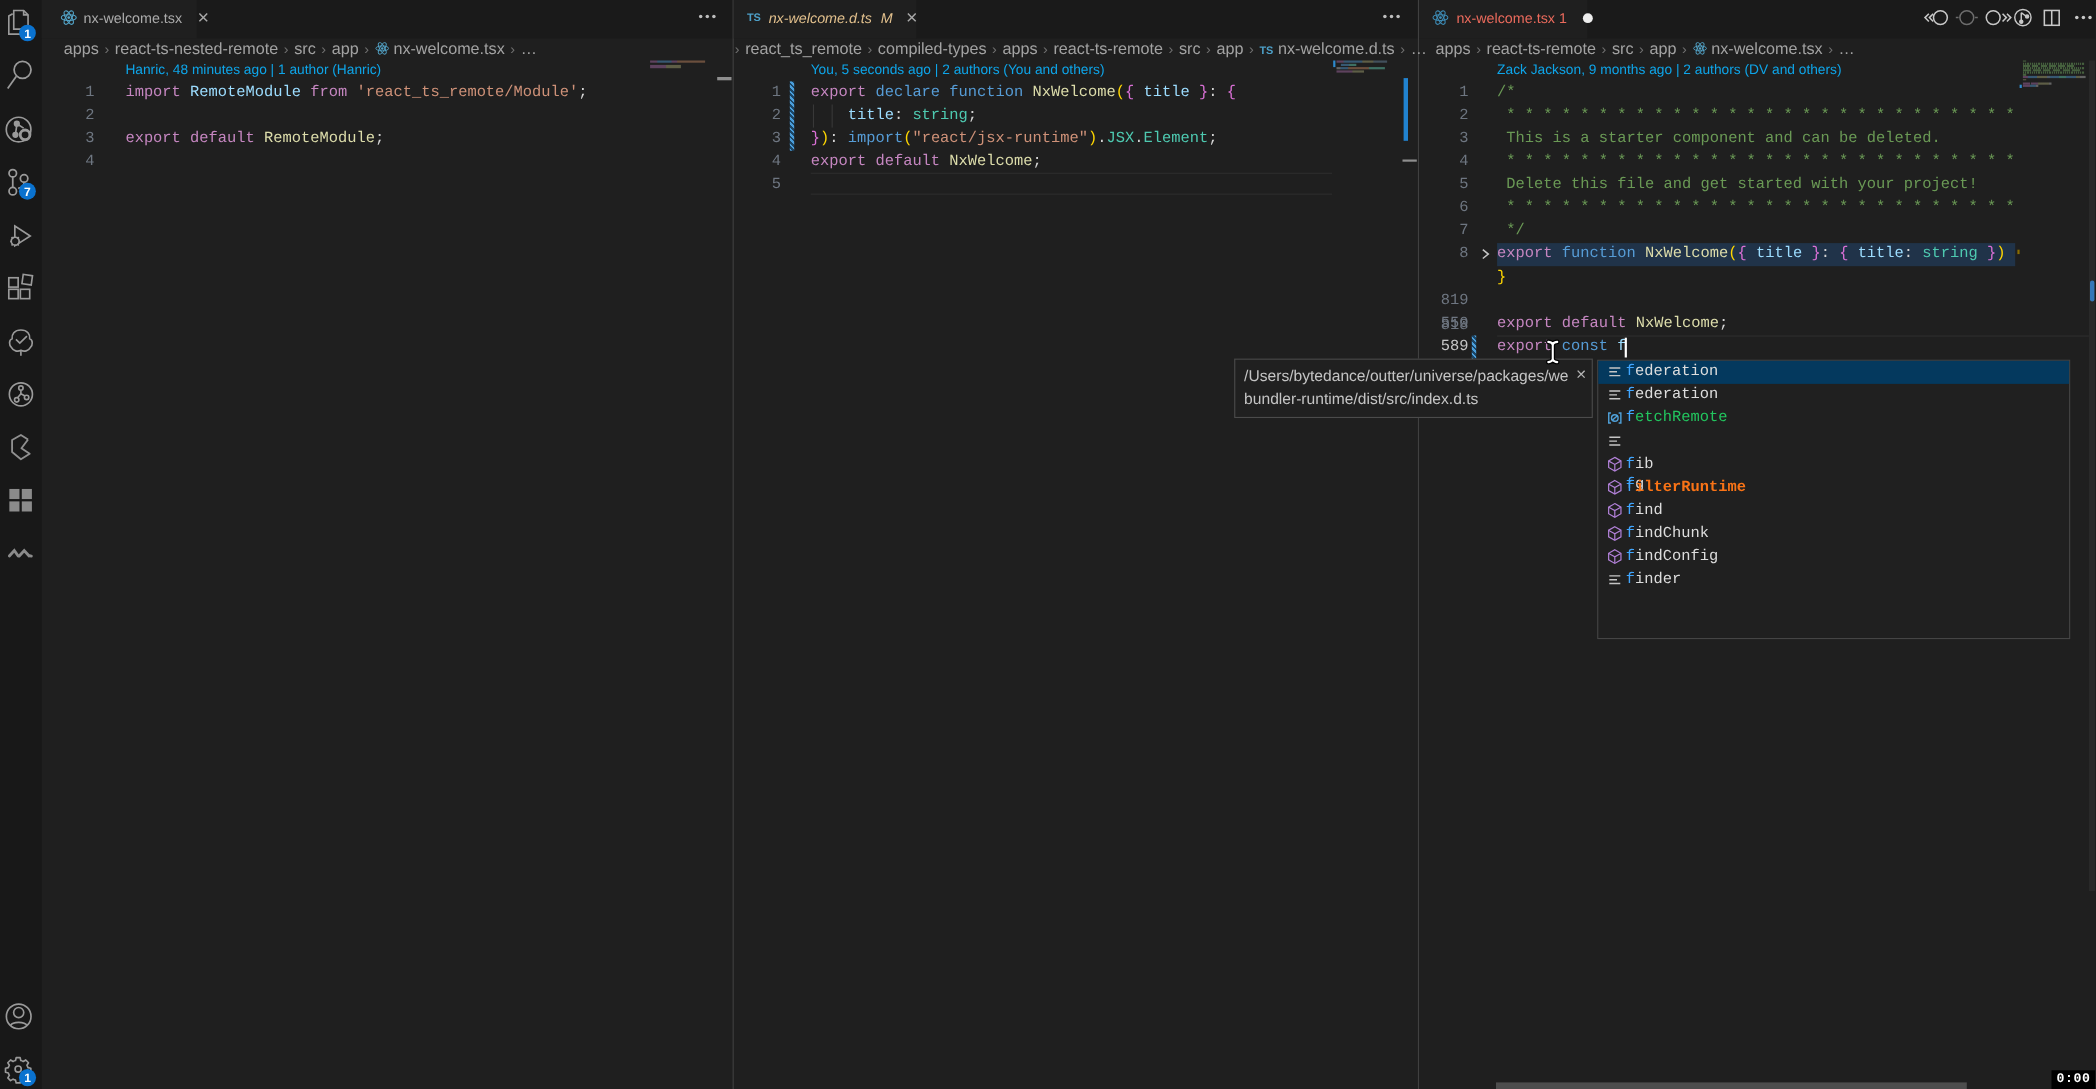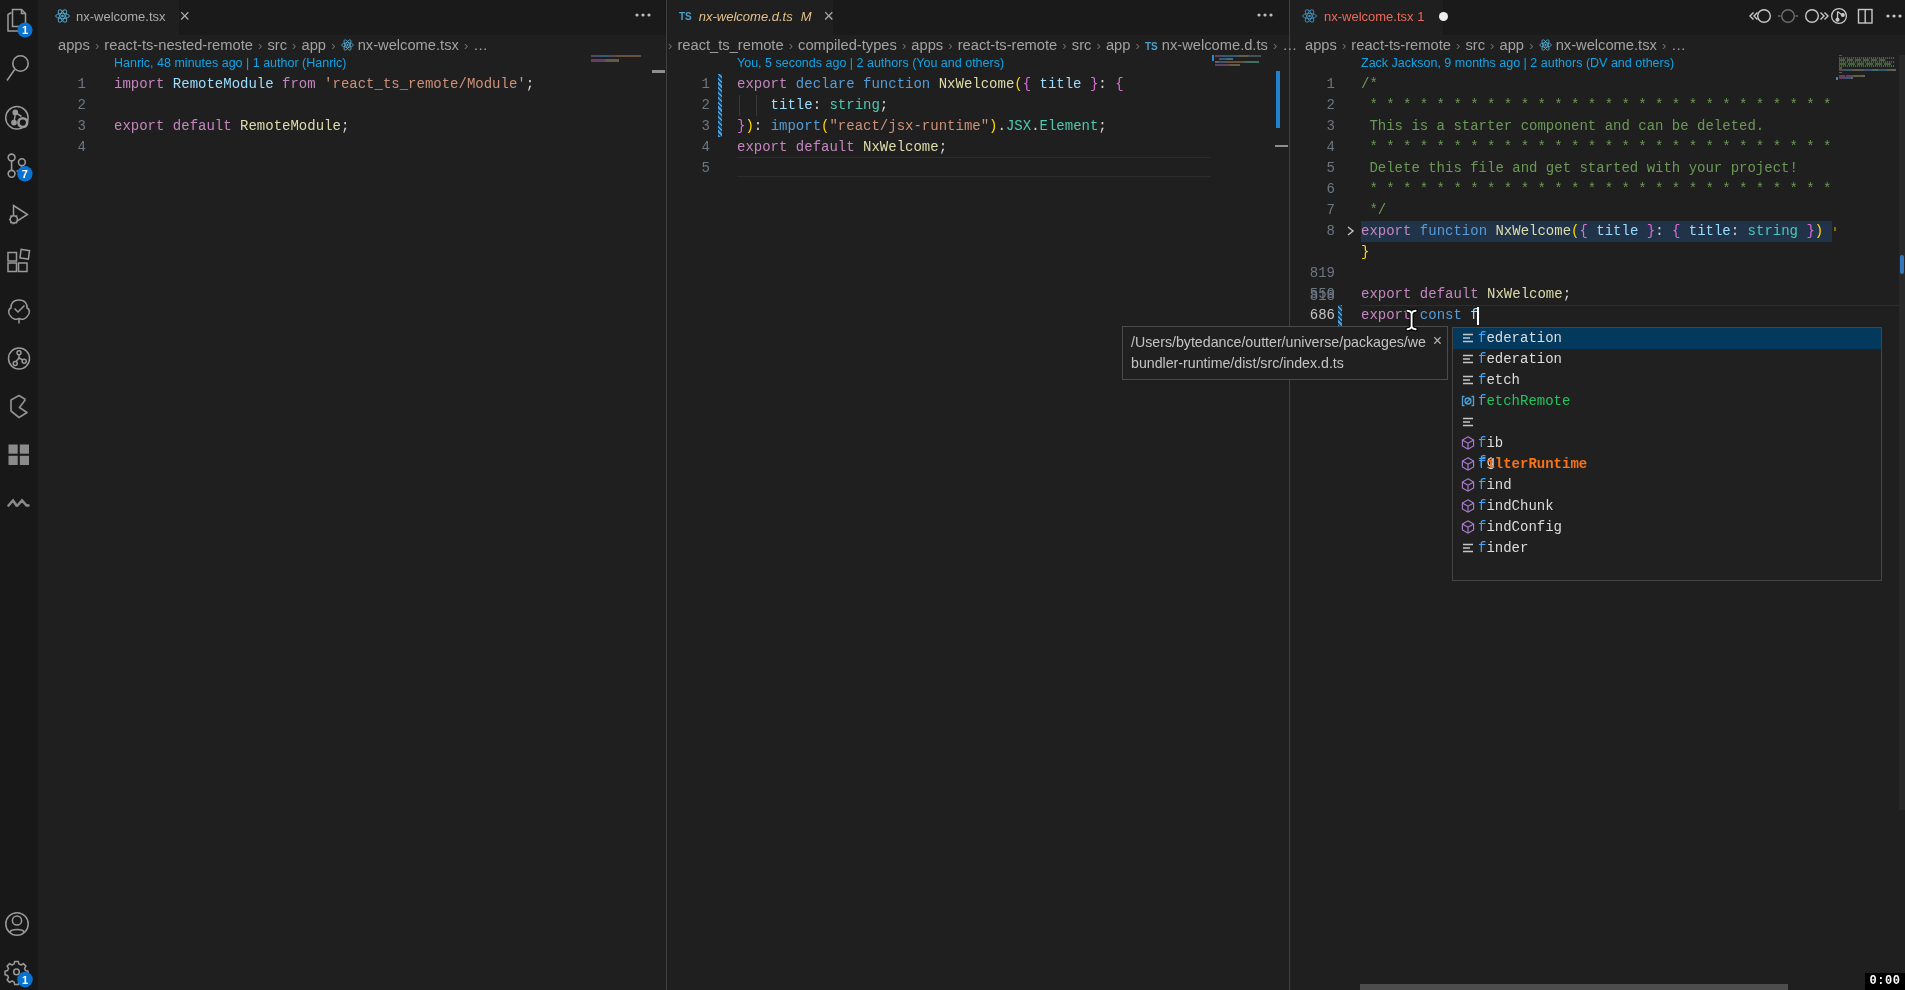--- a/index.html
+++ b/index.html
@@ -282,21 +282,21 @@
 <div class="num" style="left:1290px;top:95px;width:45px;">2</div>
 <div class="num" style="left:1290px;top:116px;width:45px;">3</div>
 <div class="num" style="left:1290px;top:137px;width:45px;">4</div>
 <div class="num" style="left:1290px;top:158px;width:45px;">5</div>
 <div class="num" style="left:1290px;top:179px;width:45px;">6</div>
 <div class="num" style="left:1290px;top:200px;width:45px;">7</div>
 <div class="num" style="left:1290px;top:221px;width:45px;">8</div>
 <div class="num" style="left:1290px;top:242px;width:45px;margin-top:44px;">818</div>
 <div class="num" style="left:1290px;top:263px;width:45px;">819</div>
 <div class="num" style="left:1290px;top:284px;width:45px;">550</div>
-<div class="num" style="left:1290px;top:305px;width:45px;color:#c6c6c6;">686</div>
+<div class="num" style="left:1290px;top:305px;width:45px;color:#c6c6c6;">589</div>
 
 <div class="abs" style="left:1361px;top:221px;width:471px;height:21px;background:#203349;"></div>
 
 <svg class="abs" style="left:1344px;top:224px;" width="12" height="14" viewBox="0 0 12 14">
       <path d="M4 3 L9 7 L4 11" stroke="#c5c5c5" stroke-width="1.4" fill="none"></path>
     </svg>
 
 <div class="abs" style="left:1833.5px;top:227px;width:2.5px;height:3.5px;background:#8a6d00;"></div>
 
 <div class="abs" style="left:1361px;top:305px;width:538px;height:21px;border-top:1px solid #2e2e2e;box-sizing:border-box;"></div>
@@ -355,28 +355,20 @@
 <div style="position:relative;height:21px;">
         <svg width="16" height="16" viewBox="0 0 16 16" style="position:absolute;left:7px;top:2.5px;">
           <g stroke="#c5c5c5" stroke-width="1.3">
             <path d="M3 4.5 L13 4.5 M3 8 L10 8 M3 11.5 L13 11.5"></path>
           </g>
         </svg>
         <span style="position:absolute;left:25px;top:0;font-family:'Liberation Mono',monospace;font-size:14px;line-height:21px;"><span style="color:#40a6ff;">f</span><span style="color:#dddddd;">ederation</span></span>
       </div>
 <div style="position:relative;height:21px;">
         <svg width="16" height="16" viewBox="0 0 16 16" style="position:absolute;left:7px;top:2.5px;">
-          <g stroke="#c5c5c5" stroke-width="1.3">
-            <path d="M3 4.5 L13 4.5 M3 8 L10 8 M3 11.5 L13 11.5"></path>
-          </g>
-        </svg>
-        <span style="position:absolute;left:25px;top:0;font-family:'Liberation Mono',monospace;font-size:14px;line-height:21px;"><span style="color:#40a6ff;">f</span><span style="color:#dddddd;">etch</span></span>
-      </div>
-<div style="position:relative;height:21px;">
-        <svg width="16" height="16" viewBox="0 0 16 16" style="position:absolute;left:7px;top:2.5px;">
           <g stroke="#4fa0d8" stroke-width="1.3" fill="none">
             <path d="M4.5 3.5 L2.5 3.5 L2.5 12.5 L4.5 12.5 M11.5 3.5 L13.5 3.5 L13.5 12.5 L11.5 12.5"></path>
             <circle cx="8" cy="8" r="3"></circle>
             <path d="M5.9 9.9 L10.1 6.1"></path>
           </g>
         </svg>
         <span style="position:absolute;left:25px;top:0;font-family:'Liberation Mono',monospace;font-size:14px;line-height:21px;"><span style="color:#40a6ff;">f</span><span style="color:#22c55e;">etchRemote</span></span>
       </div>
 <div style="position:relative;height:21px;">
         <svg width="16" height="16" viewBox="0 0 16 16" style="position:absolute;left:7px;top:2.5px;">

